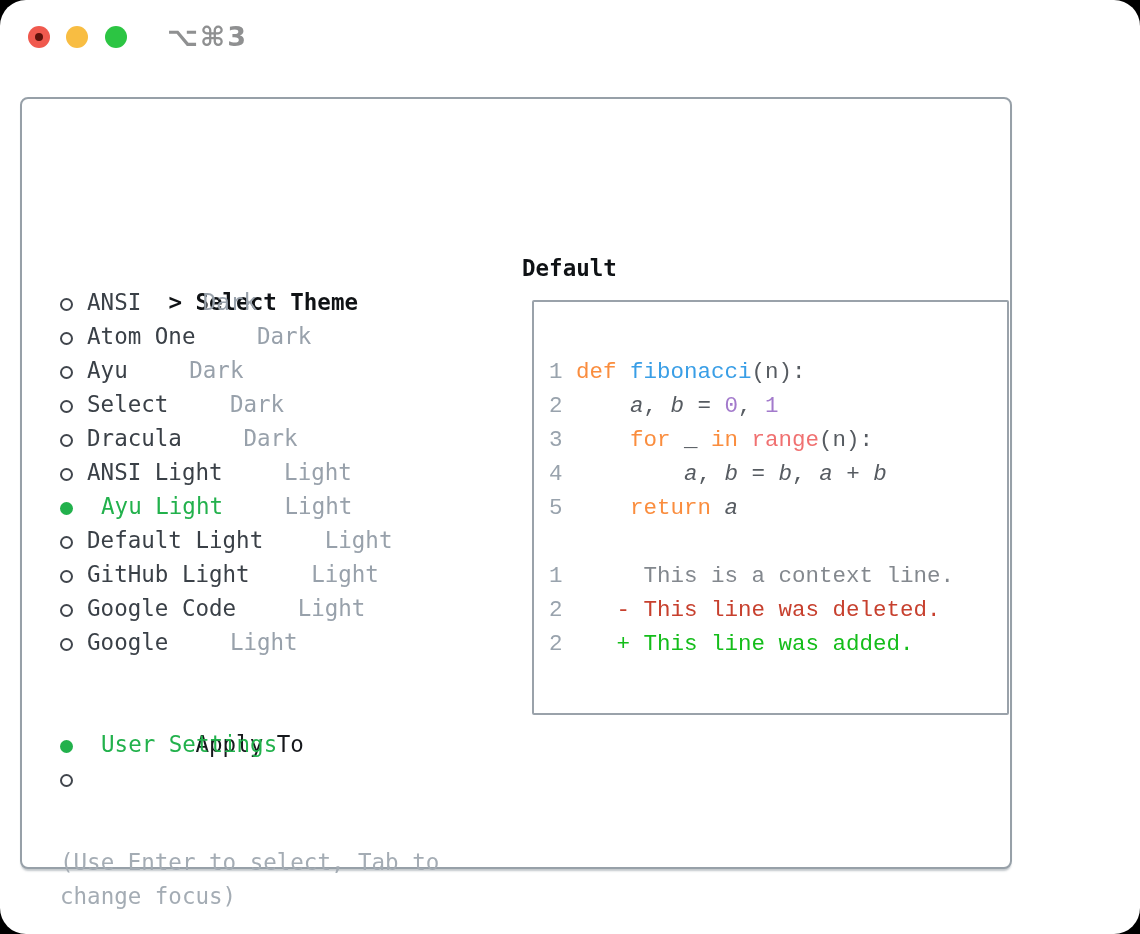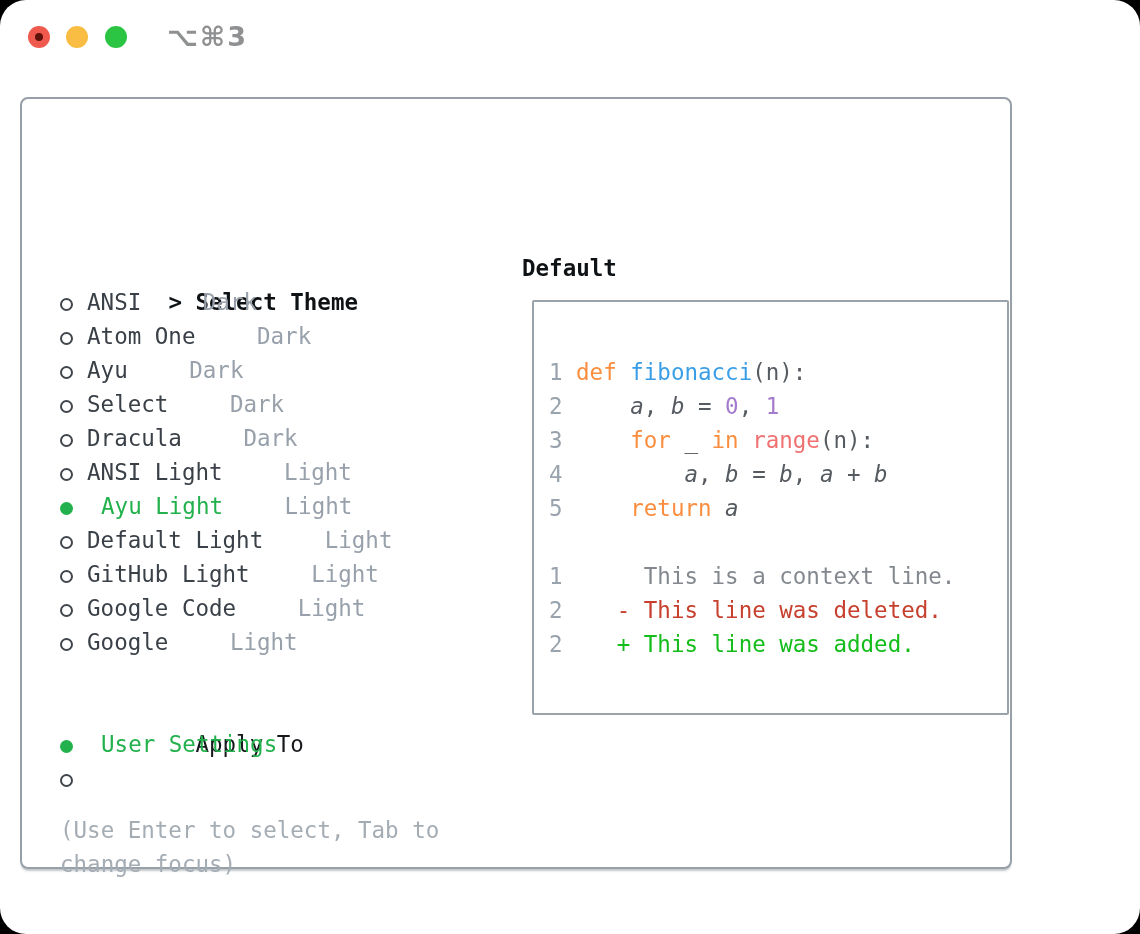--- a/index.html
+++ b/index.html
@@ -42,33 +42,33 @@
   .apply-hdr{color:#16181c;}
   .circle{
     display:inline-block;width:13px;height:13px;border-radius:50%;
     border:2px solid #41464d;box-sizing:border-box;vertical-align:-1px;
   }
   .circle.sel{border:none;background:#22b14c;}
   .iname{color:#3a4047;}
   .iname.sel{color:#22b14c;margin-left:14px;}
   .itag{color:#98a1ab;margin-left:48px;}
   .hint{
-    margin-top:18px;width:29ch;line-height:34px;color:#a4acb4;white-space:normal;
+    margin-top:50px;width:29ch;line-height:34px;color:#a4acb4;white-space:normal;
   }
   
   .preview-label{
     position:absolute;left:500px;top:152px;height:34px;line-height:34px;
     font-size:22.5px;font-weight:bold;color:#0f1215;
   }
   .preview-box{
     position:absolute;left:510px;top:201px;width:477px;height:415px;
     border:2px solid #9aa2aa;border-radius:2px;background:#fff;box-sizing:border-box;
   }
   #preview-lines{padding:53px 0 0 15px;font-size:22.5px;}
-  .pline{height:34px;line-height:34px;white-space:pre;}
+  .pline{height:34px;line-height:34px;white-space:pre;font-family:Liberation Mono, monospace;}
   .lineno{display:inline-block;width:2ch;color:#99a3ad;}
   .tk-kw{color:#fa8d3e;}
   .tk-fn{color:#399ee6;}
   .tk-num{color:#a37acc;}
   .tk-call{color:#f07171;}
   .tk-fg{color:#565b61;}
   .tk-var{color:#565b61;font-style:italic;}
   .tk-ctx{color:#83888e;}
   .tk-del{color:#c7402e;}
   .tk-add{color:#14bd1a;}

